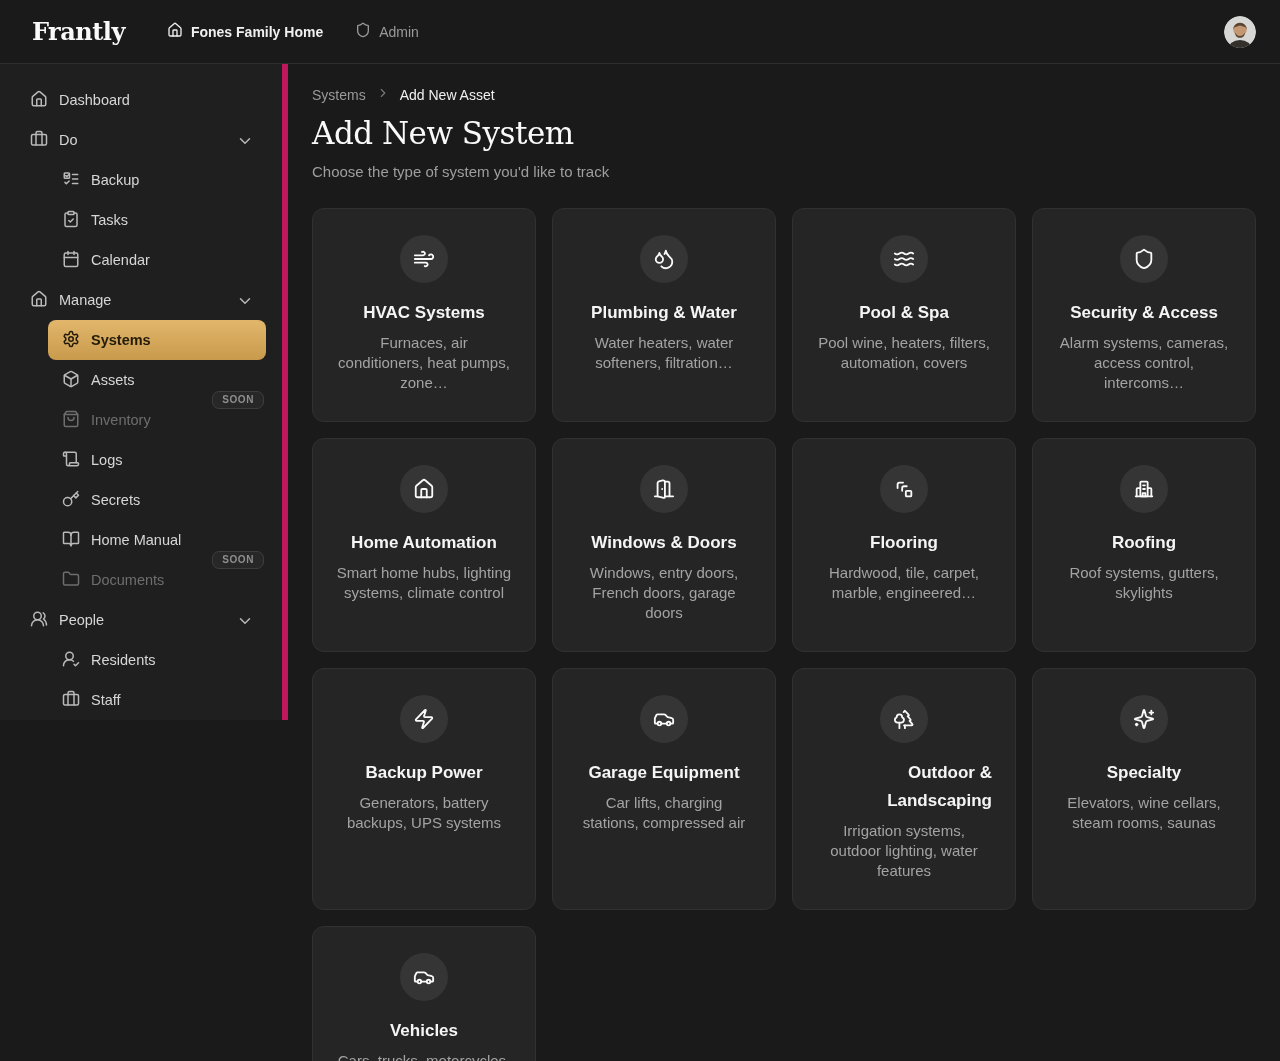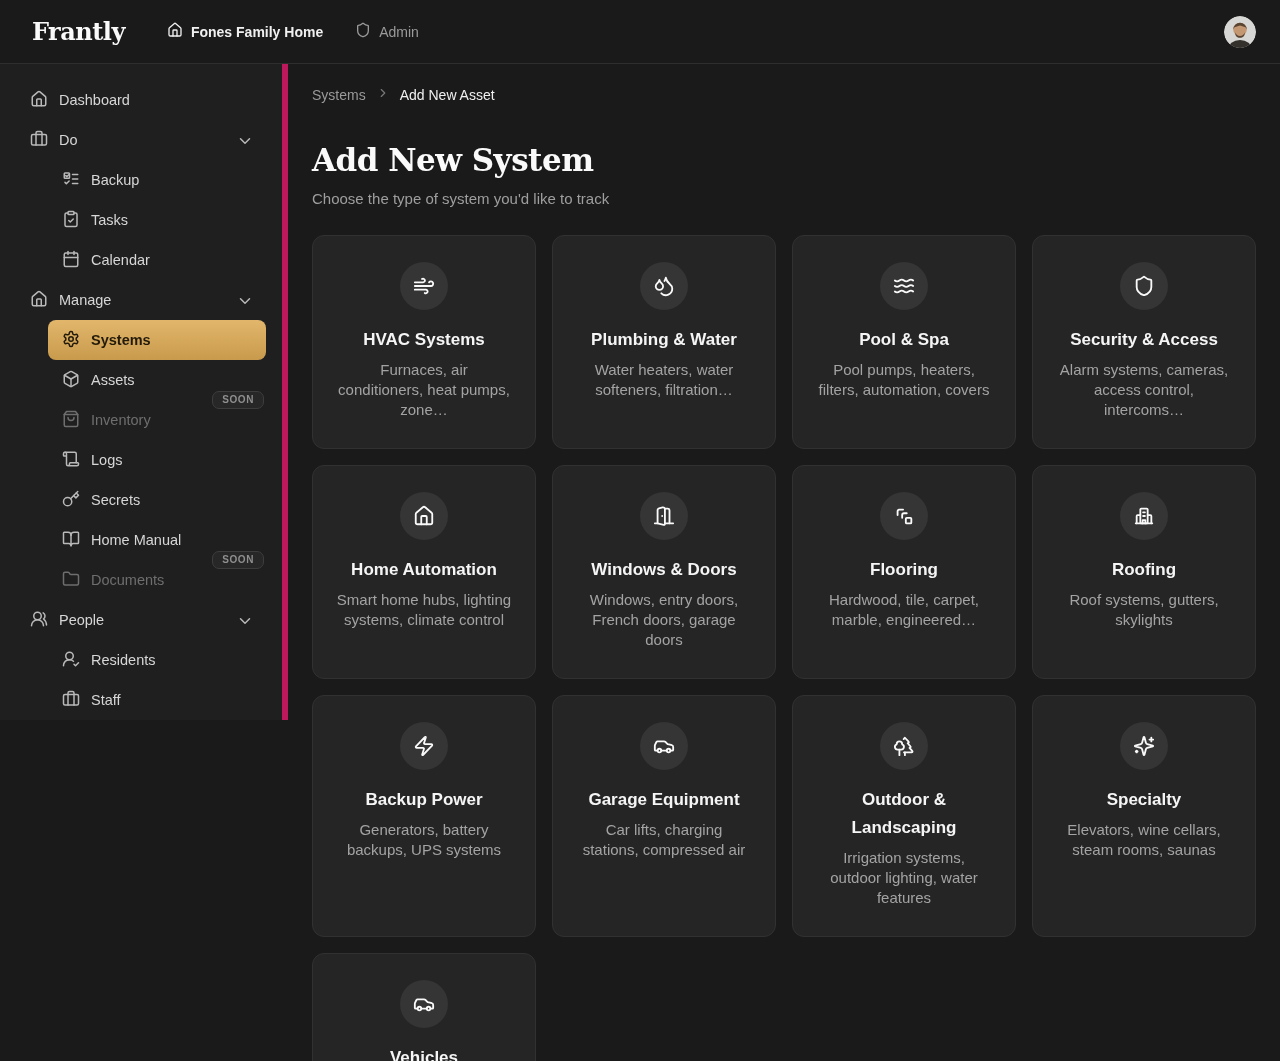--- a/index.html
+++ b/index.html
@@ -66,40 +66,40 @@
     padding:3px 9px; line-height:1;
   }
   
   .main { flex:1; padding:22px 24px 0 24px; overflow:hidden; }
   .breadcrumb { display:flex; align-items:center; gap:10px; font-size:14px; }
   .crumb { color:#9a9a9a; cursor:pointer; background:none; border:none; font-size:14px; font-family:inherit; }
   .crumb-current { color:#f0f0f0; font-weight:500; }
   .breadcrumb svg { width:14px; height:14px; color:#777; }
   .page-title {
     font-family:"DejaVu Serif", serif;
-    font-size:31px; font-weight:700; color:#fafafa;
-    margin-top:39px; letter-spacing:-0.5px;
+    font-size:31px; font-weight:400; color:#fafafa;
+    margin-top:12px; letter-spacing:-0.5px;
   }
   .page-subtitle { margin-top:12px; font-size:15px; color:#9e9e9e; }
   .cards {
     margin-top:28px;
     display:grid; grid-template-columns:repeat(4,224px); gap:16px;
   }
   .card {
     background:#252525; border:1px solid #313131; border-radius:12px;
     padding:26px 23px 28px; text-align:center; cursor:pointer;
     display:flex; flex-direction:column; align-items:center;
   }
   .card-icon {
     width:48px; height:48px; border-radius:50%;
     background:#353535; display:flex; align-items:center; justify-content:center;
     margin-bottom:16px;
   }
   .card-icon svg { width:22px; height:22px; color:#fafafa; }
-  .card-title { font-size:17px; font-weight:700; color:#f5f5f5; line-height:28px; }
+  .card-title { font-size:17px; font-weight:700; color:#f5f5f5; line-height:28px;text-align:right; }
   .card-desc { margin-top:6px; font-size:15px; line-height:20px; color:#a3a3a3; }
 </style>
 </head>
 <body>
 
 <header class="topbar">
   <div class="logo">Frantly</div>
   <nav class="topnav">
     <button class="topnav-item">
       <span><svg viewBox="0 0 24 24" fill="none" stroke="currentColor" stroke-width="2" stroke-linecap="round" stroke-linejoin="round">
@@ -307,21 +307,21 @@
         </div>
         <div class="card">
           <div class="card-icon">
             <svg viewBox="0 0 24 24" fill="none" stroke="currentColor" stroke-width="2" stroke-linecap="round" stroke-linejoin="round">
               <path d="M2 6c.6.5 1.2 1 2.5 1C7 7 7 5 9.5 5c2.6 0 2.4 2 5 2 2.5 0 2.5-2 5-2 1.3 0 1.9.5 2.5 1"></path>
               <path d="M2 12c.6.5 1.2 1 2.5 1 2.5 0 2.5-2 5-2 2.6 0 2.4 2 5 2 2.5 0 2.5-2 5-2 1.3 0 1.9.5 2.5 1"></path>
               <path d="M2 18c.6.5 1.2 1 2.5 1 2.5 0 2.5-2 5-2 2.6 0 2.4 2 5 2 2.5 0 2.5-2 5-2 1.3 0 1.9.5 2.5 1"></path>
             </svg>
           </div>
           <div class="card-title">Pool &amp; Spa</div>
-          <div class="card-desc">Pool pumps, heaters, filters, automation, covers</div>
+          <div class="card-desc">Pool wine, heaters, filters, automation, covers</div>
         </div>
         <div class="card">
           <div class="card-icon">
             <svg viewBox="0 0 24 24" fill="none" stroke="currentColor" stroke-width="2" stroke-linecap="round" stroke-linejoin="round">
               <path d="M20 13c0 5-3.5 7.5-7.66 8.95a1 1 0 0 1-.67-.01C7.5 20.5 4 18 4 13V6a1 1 0 0 1 1-1c2 0 4.5-1.2 6.24-2.72a1.17 1.17 0 0 1 1.52 0C14.51 3.81 17 5 19 5a1 1 0 0 1 1 1z"></path>
             </svg>
           </div>
           <div class="card-title">Security &amp; Access</div>
           <div class="card-desc">Alarm systems, cameras, access control, intercoms…</div>
         </div>

